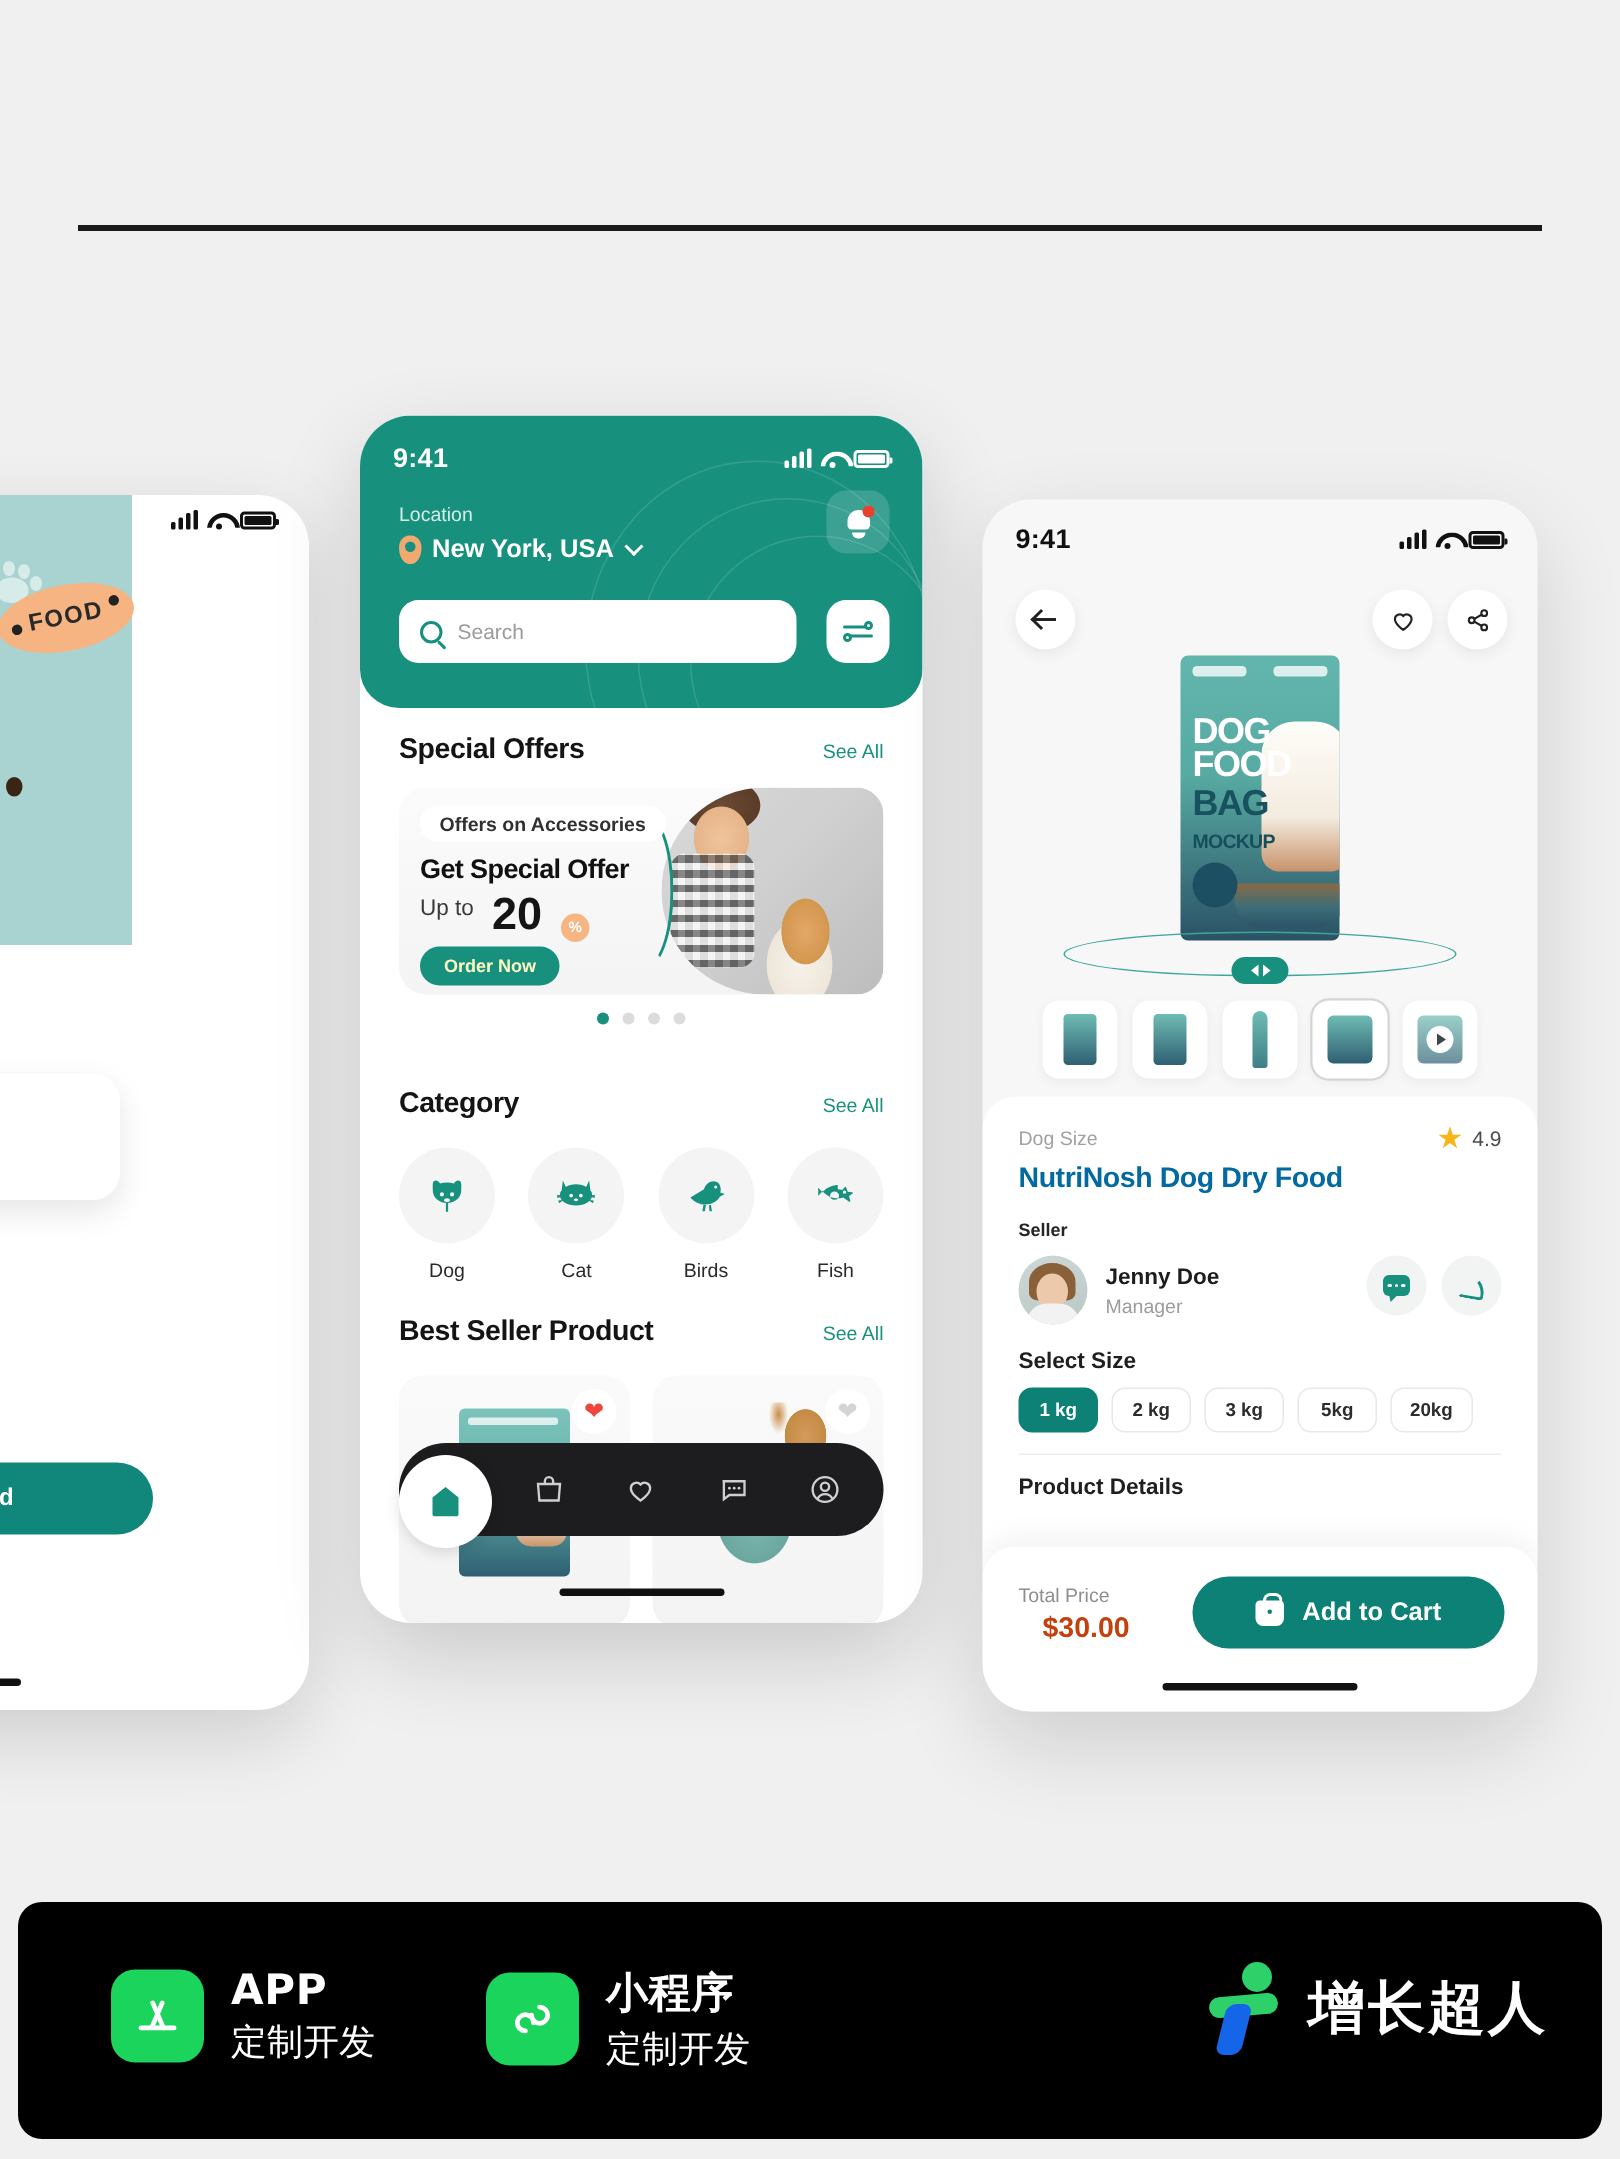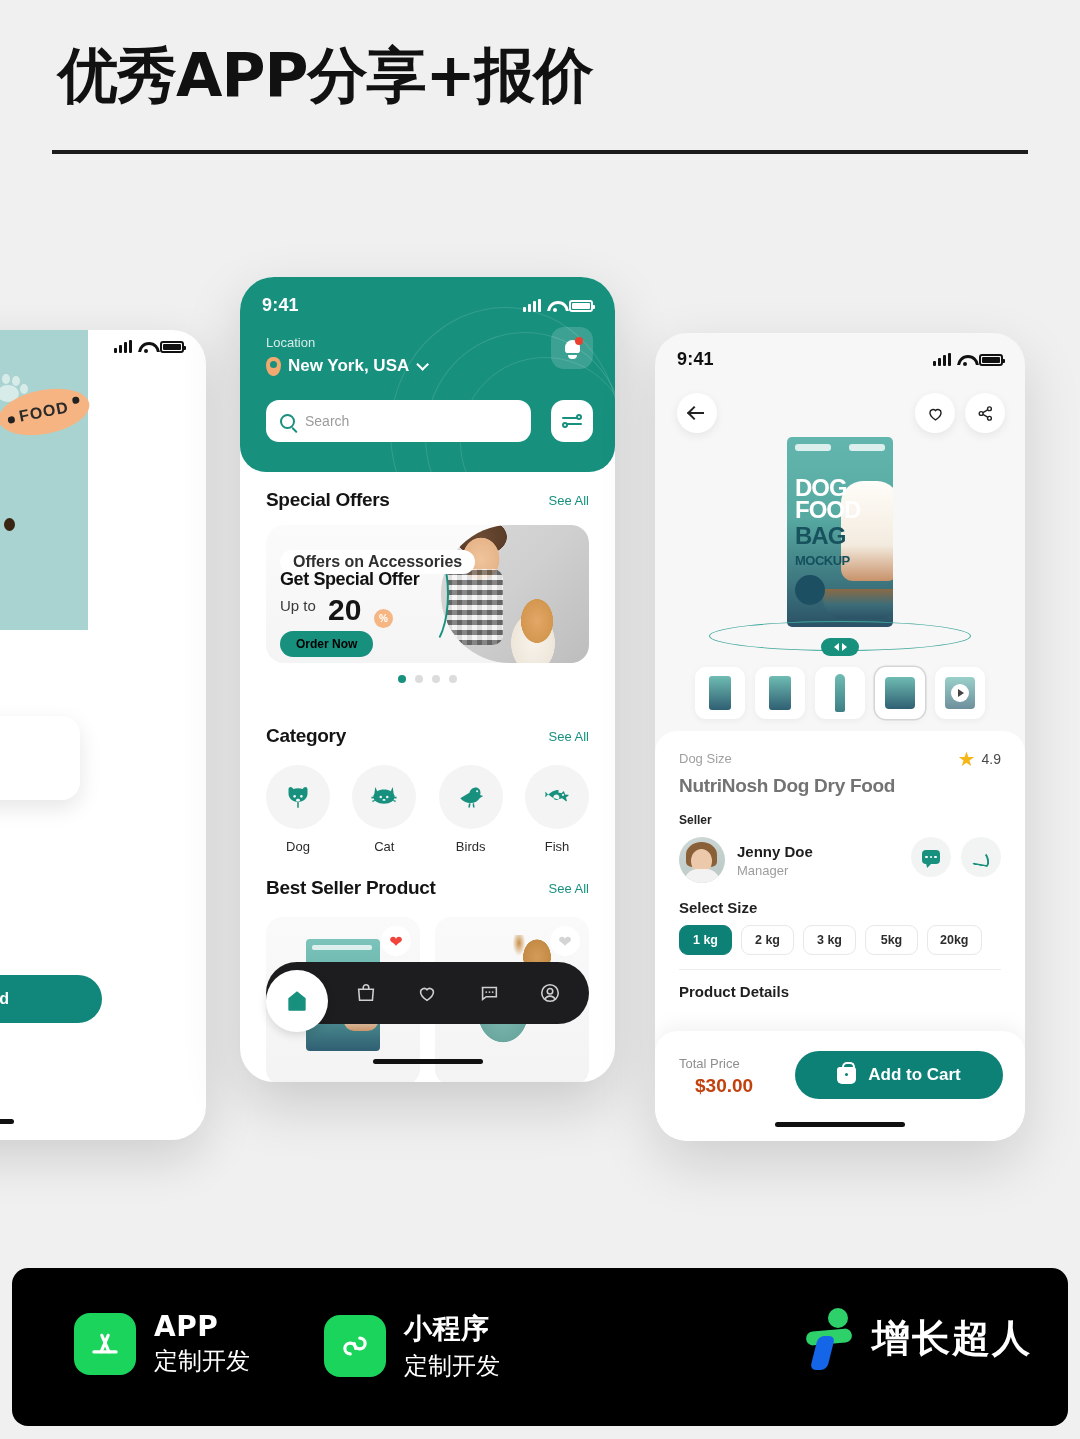--- a/index.html
+++ b/index.html
@@ -207,34 +207,34 @@
   .sec-head h3 { font-size: 19px; font-weight: 700; color:#141414; letter-spacing:-.3px; }
   .sec-head .seeall { font-size: 13px; color:#17907e; font-weight: 500; }
 
   .offer-card {
     position: absolute; left: 26px; top: 248px; width: 323px; height: 138px;
     background: linear-gradient(180deg,#fbfbfb,#f4f4f4); border-radius: 18px; overflow: hidden;
   }
   .offer-tag {
     position: absolute; left: 14px; top: 12px; height: 24px; background:#fff;
     border-radius: 12px; padding: 0 13px; display:flex; align-items:center;
-    font-size: 16px; font-weight: 600; color:#303030;margin-top:13px;
+    font-size: 13px; font-weight: 600; color:#303030;
   }
   .offer-h { position: absolute; left: 14px; top: 44px; font-size: 18px; font-weight: 700; color:#111; letter-spacing:-.4px; }
   .offer-up { position: absolute; left: 14px; top: 72px; font-size: 15px; color:#3a3a3a; }
   .offer-num { position: absolute; left: 62px; top: 68px; font-size: 30px; font-weight: 800; color:#151515; }
   .offer-pct {
     position: absolute; left: 108px; top: 84px; width: 19px; height: 19px;
     background:#f6b684; border-radius:50%; display:flex; align-items:center; justify-content:center;
     font-size: 10px; font-weight:700; color:#fff;
   }
   .offer-btn {
     position: absolute; left: 14px; top: 106px; height: 26px; background:#17907e;
     border-radius: 13px; padding: 0 16px; display:flex; align-items:center;
-    color:#000000; font-size: 12px; font-weight: 600;
+    color:#fef9c3; font-size: 12px; font-weight: 600;
   }
   .offer-photo {
     position: absolute; right: 0; top: 0; width: 148px; height: 138px;
     border-radius: 74px 18px 18px 74px; overflow: hidden;
     background:
       radial-gradient(ellipse 26px 30px at 40px 34px, #f0c49c 0%, #e6b489 70%, rgba(0,0,0,0) 72%),
       radial-gradient(ellipse 34px 24px at 40px 12px, #6b4a33 0%, #5a3c28 75%, rgba(0,0,0,0) 77%),
       radial-gradient(ellipse 22px 30px at 96px 96px, #e3a768 0%, #d4974f 72%, rgba(0,0,0,0) 74%),
       radial-gradient(ellipse 30px 40px at 92px 118px, #f7f2ea 0%, #eee6da 72%, rgba(0,0,0,0) 74%),
       linear-gradient(135deg,#d9d9d9 0%, #cfcfcf 48%, #bdbdbd 100%);
@@ -370,21 +370,21 @@
   .th .mini.tall { width: 10px; height: 38px; border-radius: 5px 5px 2px 2px; background: linear-gradient(180deg,#6fbcb3,#3d7f86); }
   .th .play { position:absolute; width: 18px; height:18px; border-radius:50%; background:#fff; display:flex; align-items:center; justify-content:center; }
   .th .play i { width:0;height:0;border-top:4px solid transparent;border-bottom:4px solid transparent;border-left:6px solid #444; margin-left:2px; }
 
   .pr-sheet {
     position:absolute; left: 0; top: 398px; width: 370px; height: 410px;
     background:#fff; border-radius: 22px 22px 32px 32px;
   }
   .pr-cat { position:absolute; left: 24px; top: 20px; font-size: 13px; color:#a0a0a0; }
   .pr-rate { position:absolute; right: 24px; top: 18px; display:flex; align-items:center; gap:6px; font-size: 14px; color:#4a4a4a; }
-  .pr-title { position:absolute; left: 24px; top: 44px; font-size: 19px; font-weight: 600; color:#737373; letter-spacing:-.3px; }
+  .pr-title { position:absolute; left: 24px; top: 44px; font-size: 19px; font-weight: 600; color:#0369a1; letter-spacing:-.3px; }
   .pr-seller-lbl { position:absolute; left: 24px; top: 82px; font-size: 12px; font-weight: 700; color:#242424; }
   .pr-seller {
     position:absolute; left: 24px; top: 104px; width: 322px; height: 50px;
     display:flex; align-items:center; gap: 12px;
   }
   .seller-av {
     width: 46px; height: 46px; border-radius: 50%; overflow:hidden; position: relative;
     background: linear-gradient(160deg,#cfd9d7,#b9c7c5);
   }
   .seller-av .f { position:absolute; left: 12px; top: 12px; width: 21px; height: 24px; border-radius:50%; background:#edc9ab; }
@@ -451,21 +451,20 @@
   .ft-mark .arm { position:absolute; left: 4px; top: 24px; width: 46px; height: 14px; border-radius: 7px; background:#2ed06a; transform: rotate(-5deg); }
   .ft-mark .leg { position:absolute; left: 12px; top: 30px; width: 17px; height: 34px; background:#1565e8; border-radius: 6px; transform: skewX(-14deg); }
   .ft-name { font-size: 38px; font-weight: 800; color:#fff; letter-spacing: 2px; font-family:"DejaVu Sans","Liberation Sans",sans-serif; }
 </style>
 </head>
 <body>
 
 <div class="page">
 
   <div class="header">
-    <div class="header-title">优秀APP分享+报价</div>
     <div class="header-rule"></div>
   </div>
 
   <div class="phone phone-left">
     <div class="pl-hero">
       <div class="pl-hero-bg">
         <div class="paw" style="left:6px;top:22px;">
           
           
           

